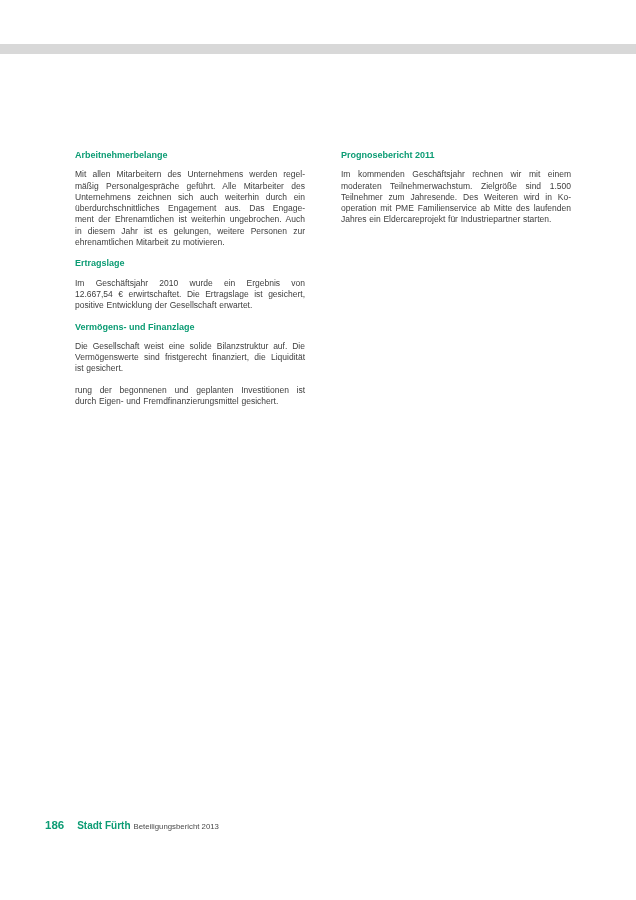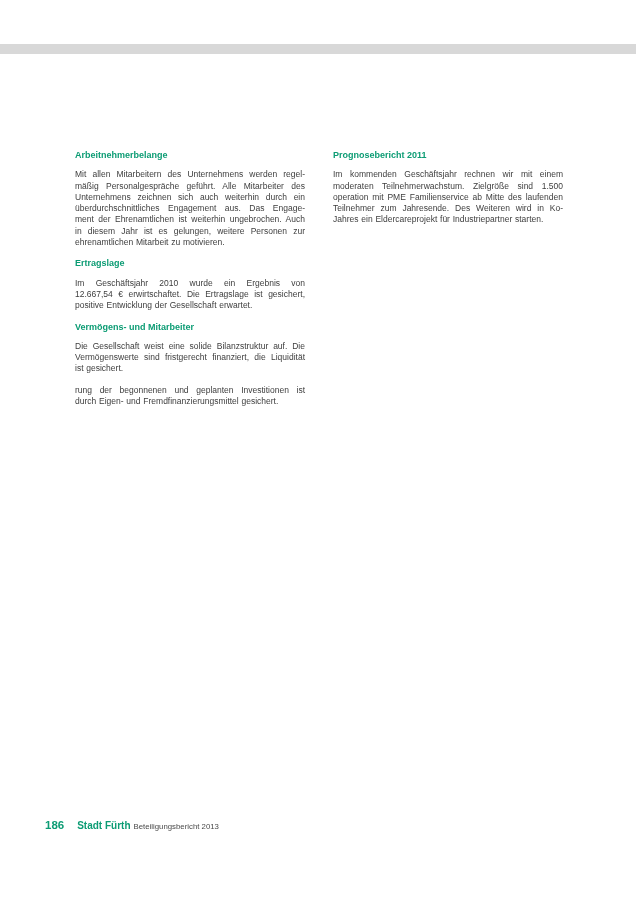--- a/index.html
+++ b/index.html
@@ -22,21 +22,21 @@
     width: 636px;
     height: 10px;
     background: var(--bar-color, #d8d8d8);
   }
   .content {
     position: absolute;
     left: 75px;
     top: 150px;
     width: 488px;
     display: flex;
-    gap: 28px;
+    gap: 36px;
   }
   .col {
     width: 230px;
     flex: 0 0 230px;
   }
   .sec + .sec { margin-top: 3px; }
   .s-head {
     color: var(--accent-color, #0c9c74);
     font-size: 9px;
     font-weight: bold;
@@ -106,40 +106,40 @@
         </div>
         <div class="sec">
           <div class="s-head">Ertragslage</div>
           <div class="para">
             <div class="ln">Im Geschäftsjahr 2010 wurde ein Ergebnis von</div>
             <div class="ln">12.667,54 € erwirtschaftet. Die Ertragslage ist gesichert,</div>
             <div class="ln last">positive Entwicklung der Gesellschaft erwartet.</div>
           </div>
         </div>
         <div class="sec">
-          <div class="s-head">Vermögens- und Mitarbeiter</div>
+          <div class="s-head">Vermögens- und Finanzlage</div>
           <div class="para">
             <div class="ln">Die Gesellschaft weist eine solide Bilanzstruktur auf. Die</div>
             <div class="ln">Vermögenswerte sind fristgerecht finanziert, die Liquidität</div>
             <div class="ln last">ist gesichert.</div>
           </div>
           <div class="para">
             <div class="ln">rung der begonnenen und geplanten Investitionen ist</div>
             <div class="ln last">durch Eigen- und Fremdfinanzierungsmittel gesichert.</div>
           </div>
         </div>
       </div>
     <div class="col">
         <div class="sec">
           <div class="s-head">Prognosebericht 2011</div>
           <div class="para">
             <div class="ln">Im kommenden Geschäftsjahr rechnen wir mit einem</div>
             <div class="ln">moderaten Teilnehmerwachstum. Zielgröße sind 1.500</div>
+            <div class="ln">Teilnehmer zum Jahresende. Des Weiteren wird in Ko-</div>
             <div class="ln">operation mit PME Familienservice ab Mitte des laufenden</div>
-            <div class="ln">Teilnehmer zum Jahresende. Des Weiteren wird in Ko-</div>
             <div class="ln last">Jahres ein Eldercareprojekt für Industriepartner starten.</div>
           </div>
         </div>
       </div>
   </div>
 
   <div class="footer">
     <span class="pnum">186</span>
     <span class="pub">Stadt Fürth</span>
     <span class="rep">Beteiligungsbericht 2013</span>

